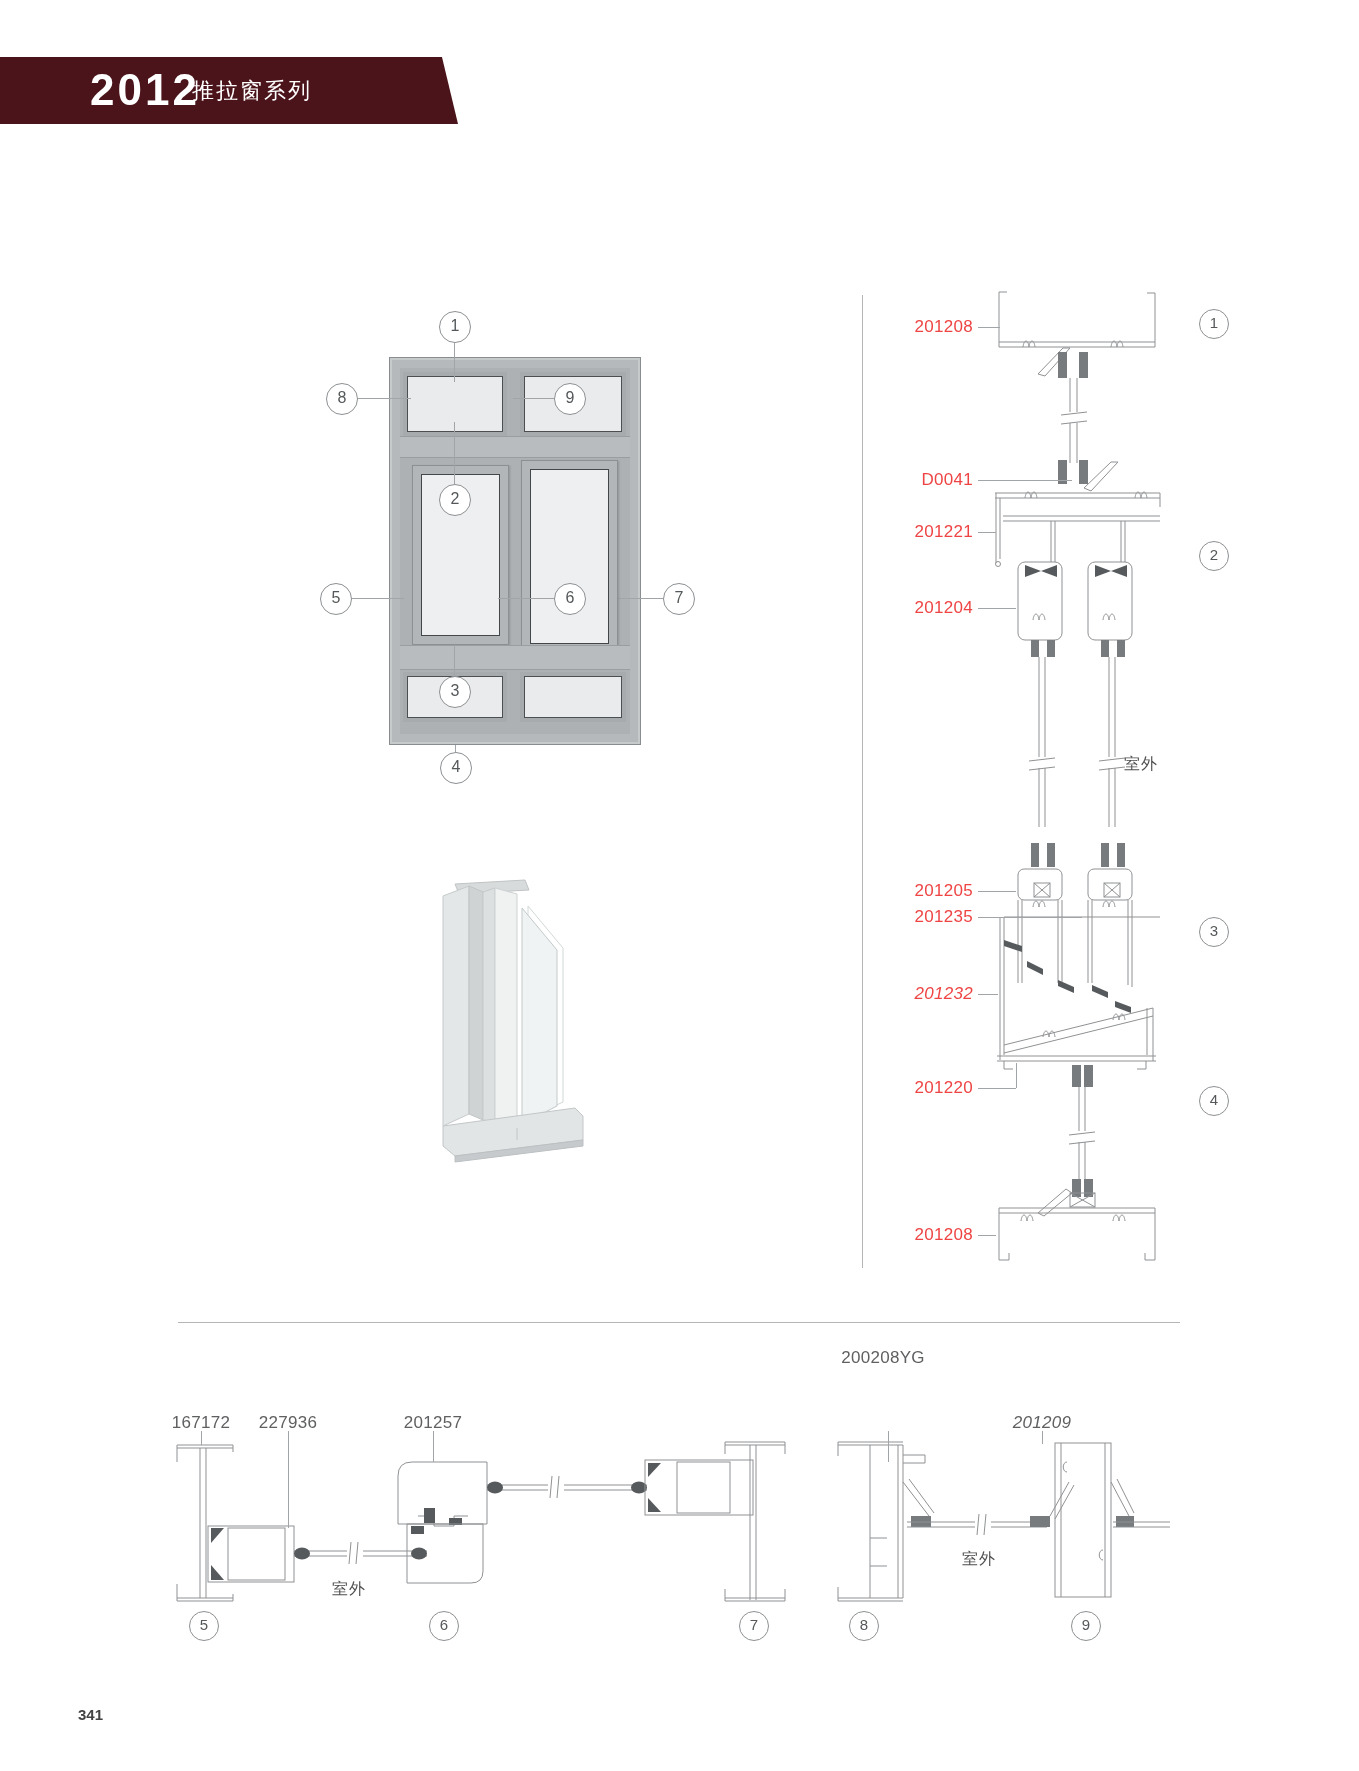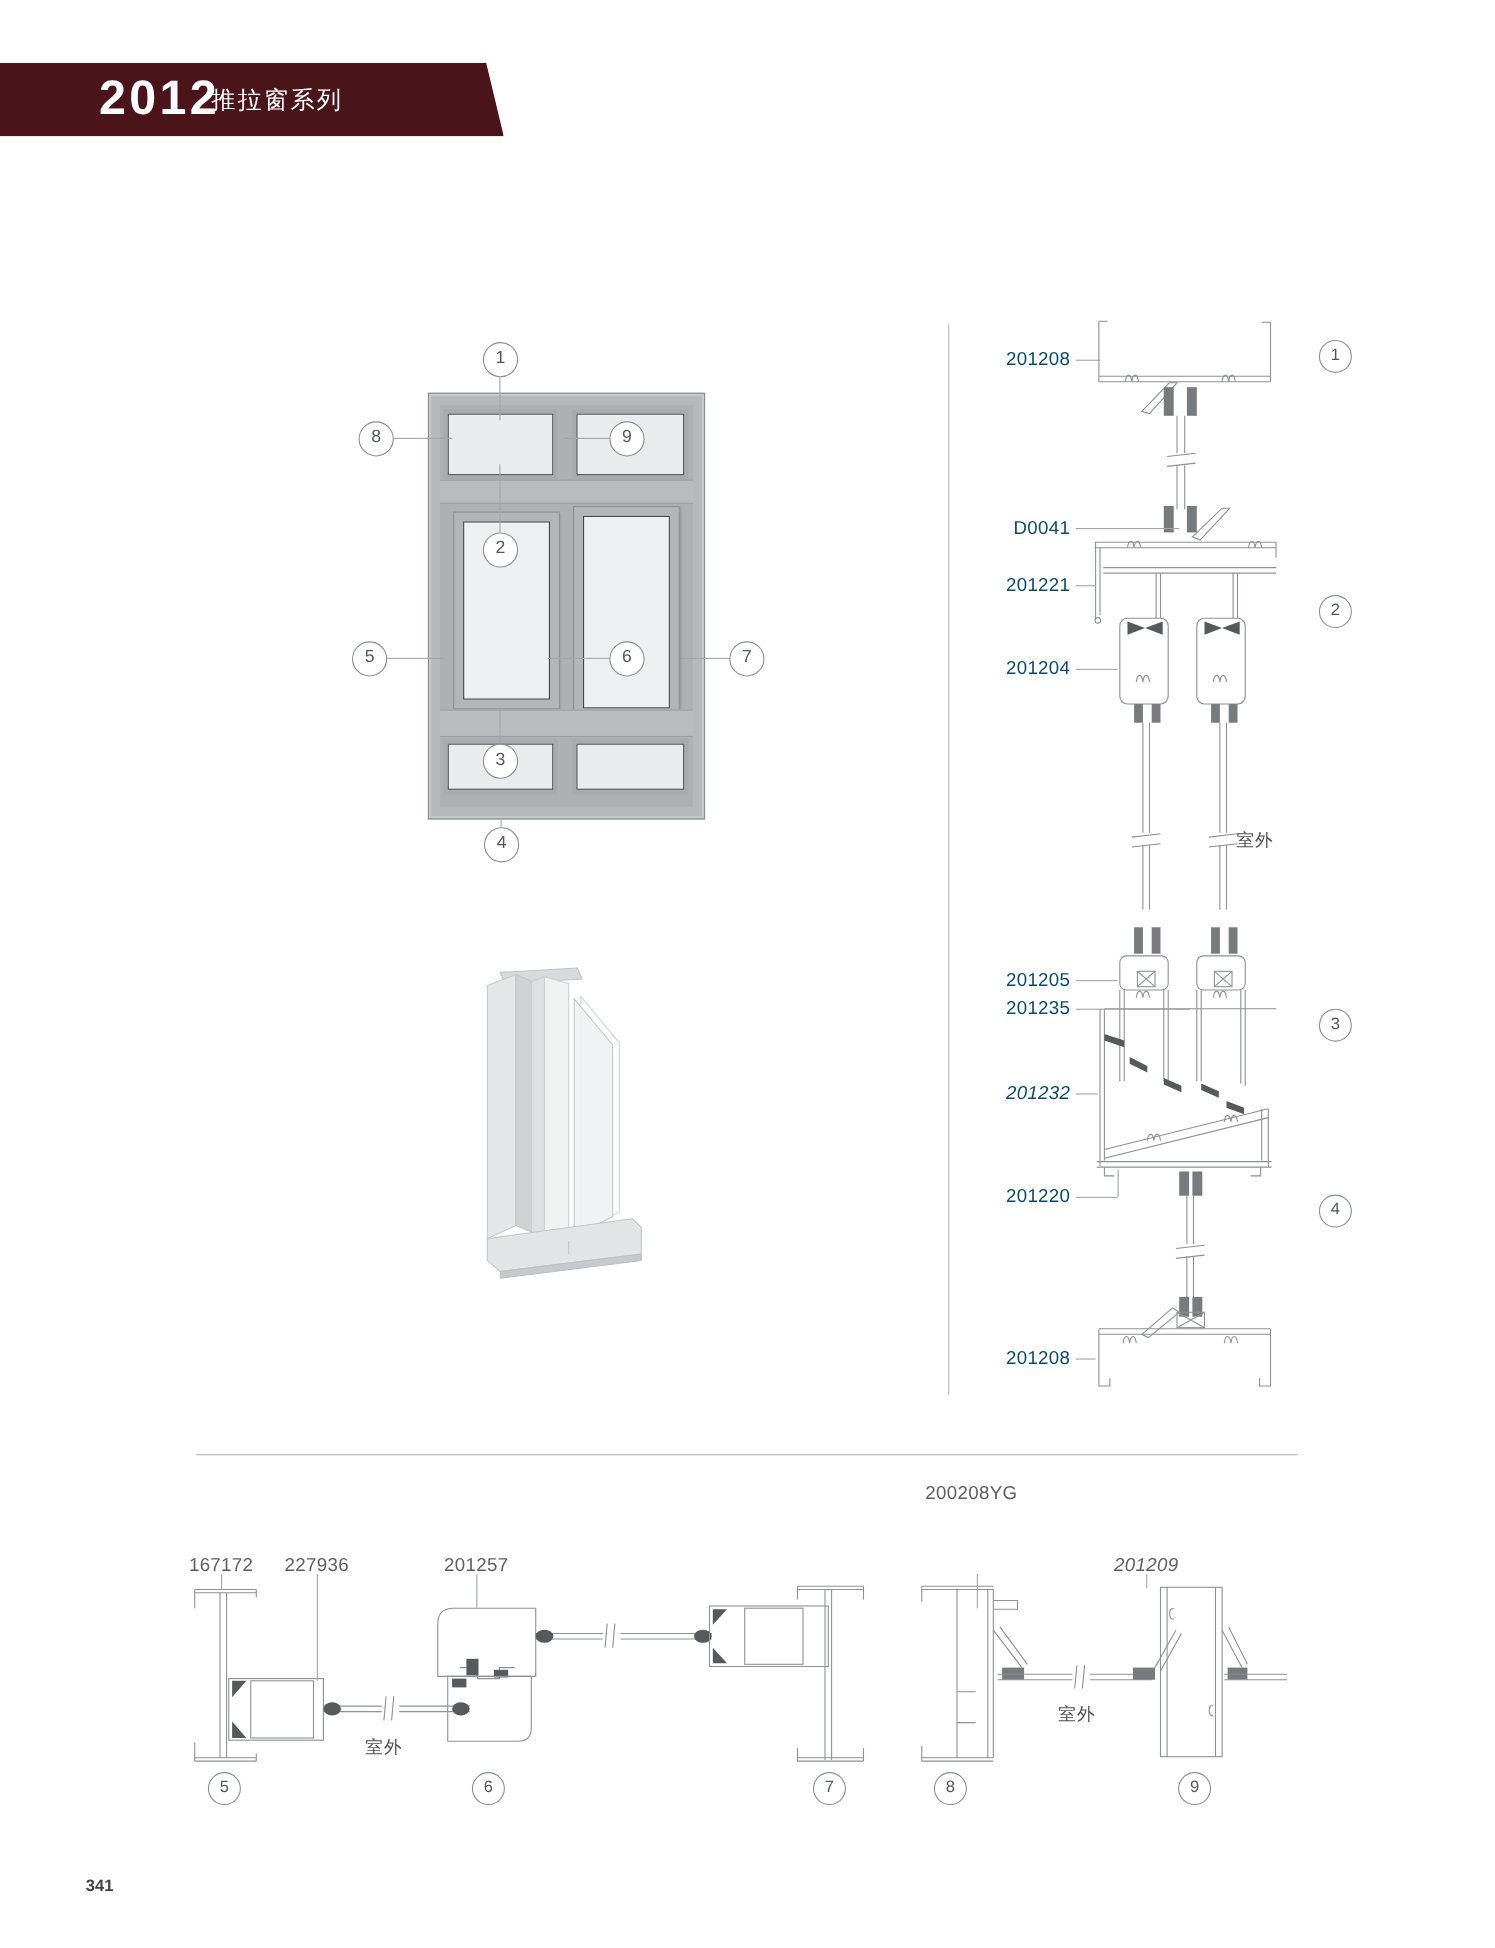--- a/index.html
+++ b/index.html
@@ -12,21 +12,21 @@
   #series-title{position:absolute;left:192px;top:20px;color:#fff;font-size:22px;letter-spacing:2px;line-height:28px;}
   
   .hl{position:absolute;height:1px;background:#a2a5a7;}
   .vl{position:absolute;width:1px;background:#a2a5a7;}
   
   .callout{position:absolute;width:30px;height:30px;border-radius:50%;border:1px solid #8d9092;
            background:#fff;color:#55585a;font-size:16px;line-height:28px;text-align:center;z-index:5;}
   .marker{position:absolute;width:28px;height:28px;border-radius:50%;border:1px solid #8d9092;
           background:#fff;color:#55585a;font-size:15px;line-height:26px;text-align:center;z-index:5;}
   
-  .plabel{position:absolute;width:90px;text-align:right;font-size:17px;color:#0c4a6e;line-height:22px;letter-spacing:.3px;}
+  .plabel{position:absolute;width:90px;text-align:right;font-size:17px;color:#ef4444;line-height:22px;letter-spacing:.3px;}
   .blabel{position:absolute;width:100px;text-align:center;font-size:17px;color:#5f6062;line-height:22px;letter-spacing:.3px;}
   .outdoor{position:absolute;font-size:16px;color:#4e4e50;letter-spacing:1px;}
   
   #elevation{position:absolute;left:389px;top:357px;width:252px;height:388px;}
   .eframe{position:absolute;inset:0;background:#b5b9bb;border:1px solid #888d8f;box-shadow:inset 0 0 0 2px #c6cacb;}
   .einner{position:absolute;left:11px;top:11px;right:11px;bottom:11px;background:#adb1b3;}
   .eband{position:absolute;left:11px;right:11px;background:#b8bcbe;border-top:1px solid #9a9ea0;border-bottom:1px solid #9a9ea0;}
   .panel{position:absolute;background:#a7abad;padding:4px;box-sizing:border-box;}
   .panel .glass{width:100%;height:100%;box-sizing:border-box;border:1px solid #4b4f51;background:#e9ebec;}
   .sash{position:absolute;background:#b2b6b8;border:1px solid #8b9092;padding:8px;box-sizing:border-box;box-shadow:1px 1px 2px rgba(60,60,60,.25);}

